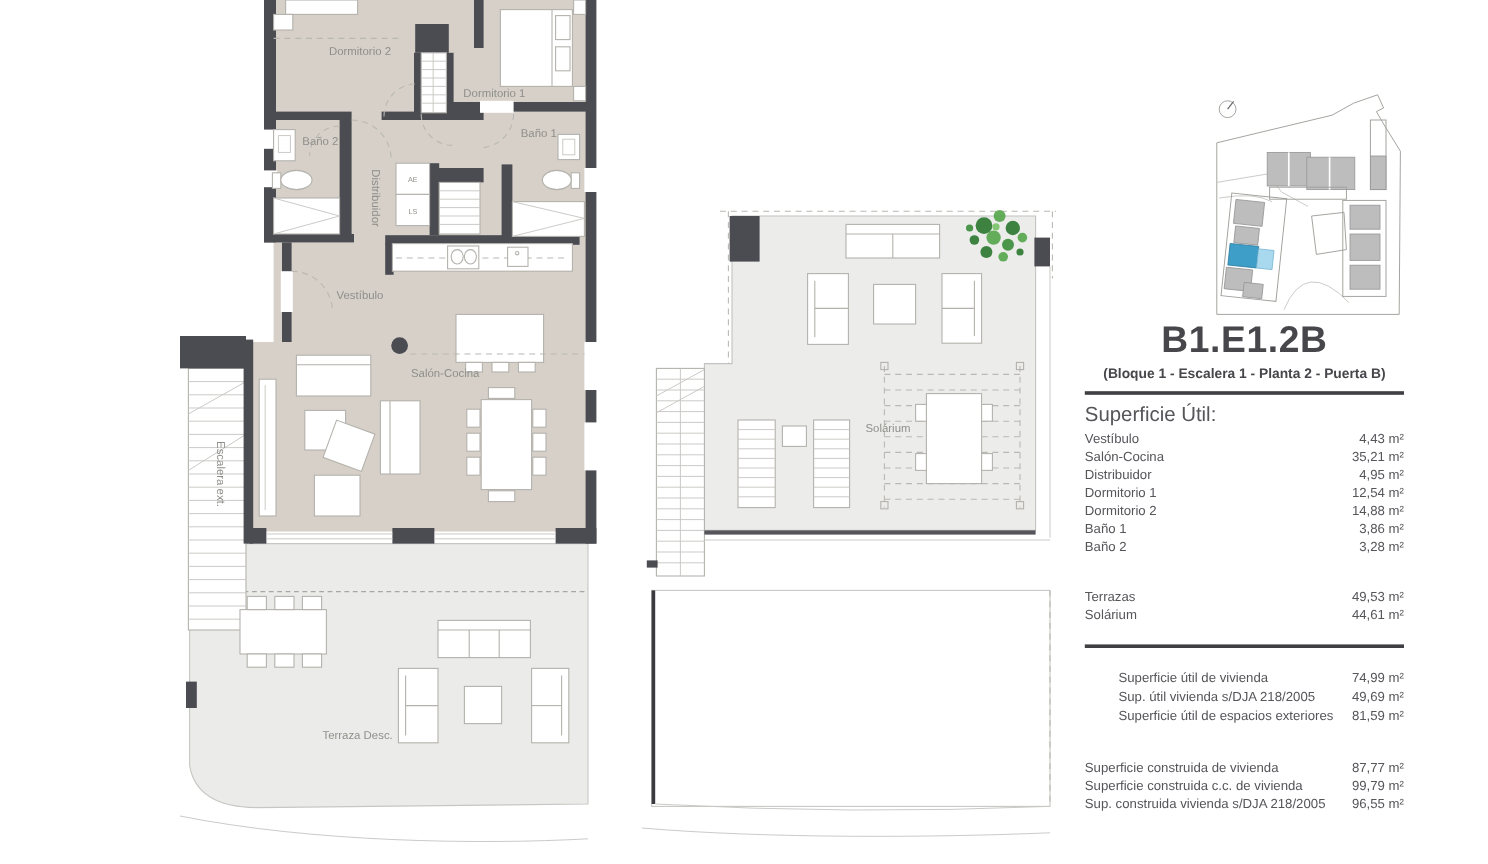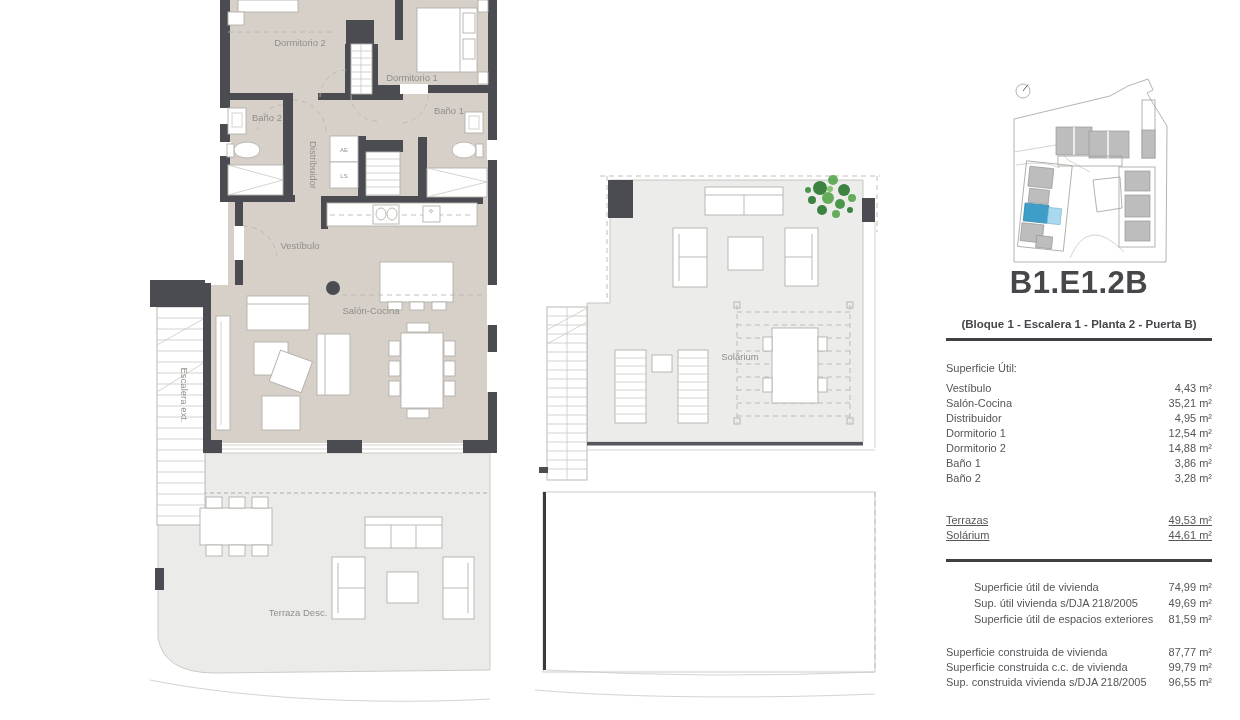--- a/index.html
+++ b/index.html
@@ -14,35 +14,35 @@
   .floor-sol{fill:#ececeb;stroke:#c2c2bf;stroke-width:0.9;}
   .furn{fill:#ffffff;stroke:#b3b1ab;stroke-width:0.9;}
   .ln{stroke:#b3b1ab;stroke-width:0.9;fill:none;}
   .lnl{stroke:#c9c8c4;stroke-width:0.8;fill:none;}
   .dash{stroke:#a8a6a0;stroke-width:0.9;fill:none;stroke-dasharray:4 3;}
   .dashp{stroke:#b9b8b3;stroke-width:0.9;fill:none;stroke-dasharray:5 4;}
   .lbl{fill:#8f8f8a;font-size:9.5px;}
   .lbls{fill:#8f8f8a;font-size:6px;}
   .site-out{fill:none;stroke:#a0a09c;stroke-width:0.8;}
   .bld{fill:#bdbdbd;stroke:#97979a;stroke-width:0.7;}
-  .panel{position:absolute;left:946px;top:266px;width:266px;color:#55555a;}
+  .panel{position:absolute;left:904px;top:266px;width:266px;color:#55555a;}
   .panel-title{font-size:31px;font-weight:bold;text-align:center;line-height:34px;
                letter-spacing:0.5px;color:#47474b;}
-  .panel-sub{font-size:11.5px;font-weight:bold;text-align:center;margin-top:18px;
+  .panel-sub{font-size:11.5px;font-weight:bold;text-align:center;margin-top:6px;
              line-height:12px;color:#47474b;}
   .divider{height:3px;background:#3f3f44;margin-top:8px;}
-  .section{font-size:11px;margin-top:20px;line-height:14px;}
+  .section{font-size:17px;margin-top:10px;line-height:14px;}
   .rows{font-size:11px;}
   .row{display:flex;justify-content:space-between;line-height:15px;}
   .rows-1{margin-top:6px;}
-  .rows-2{margin-top:27px;text-decoration:underline;}
+  .rows-2{margin-top:27px;}
   .div2{margin-top:16px;}
   .rows-3{margin-top:17px;}
   .rows-3 .row{line-height:16px;margin-left:28px;}
-  .rows-4{margin-top:18px;}
+  .rows-4{margin-top:28px;}
 </style>
 </head>
 <body>
 
 <svg width="1240" height="720" viewBox="0 0 1240 720">
 
   <g>
 
     <path class="floor-ter" d="M158,453 L490,453 L490,670 L215,673 Q164,673 158,638 Z"></path>
     <path class="lnl" d="M150,680 C260,702 400,704 490,699"></path>

